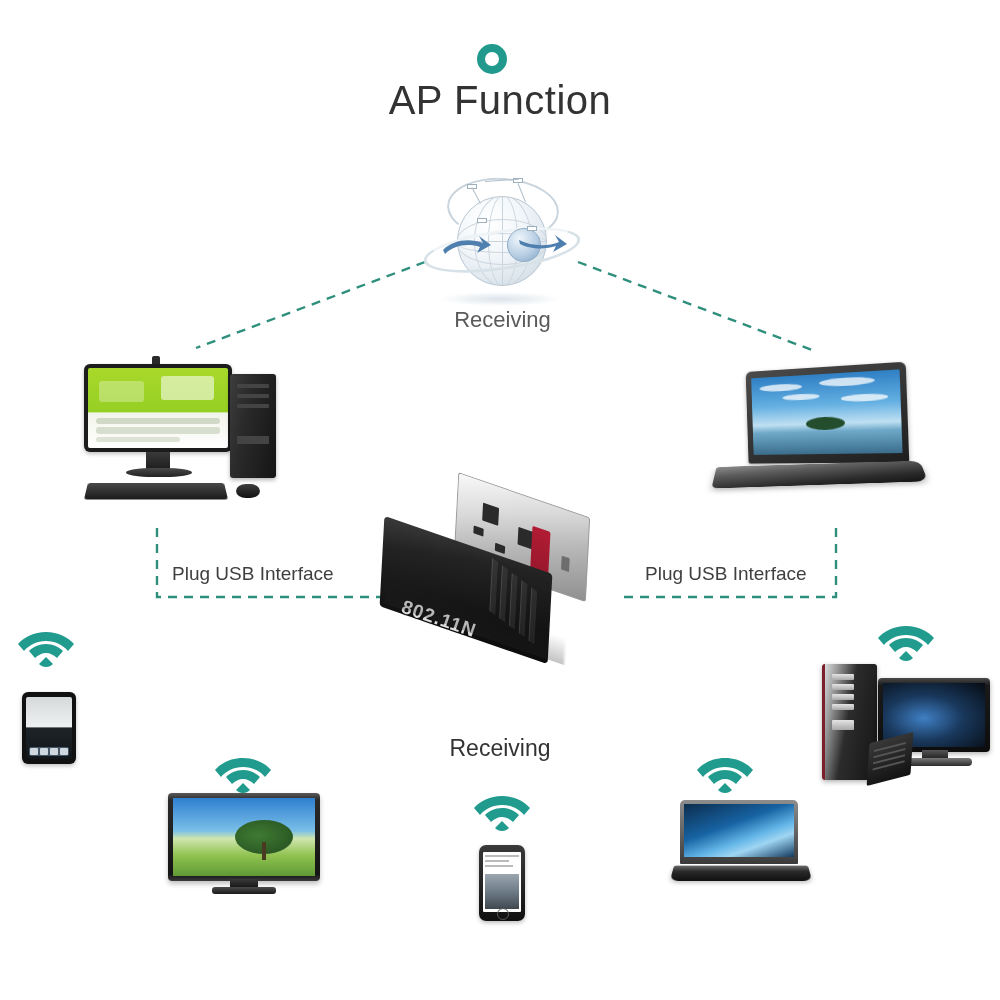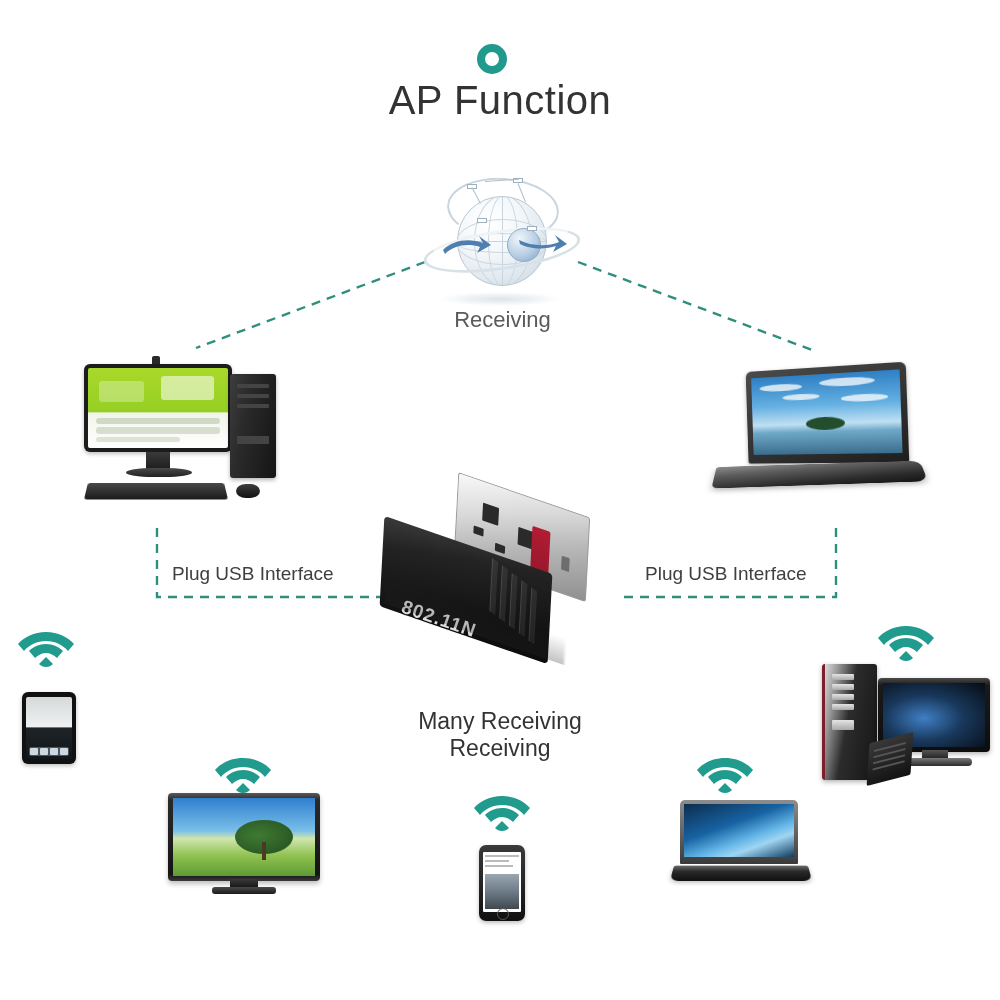--- a/index.html
+++ b/index.html
@@ -549,21 +549,21 @@
       <div class="usb-rib" style="left:108px; top:6px;"></div>
       <div class="usb-rib" style="left:118px; top:10px;"></div>
       <div class="usb-rib" style="left:128px; top:14px;"></div>
       <div class="usb-rib" style="left:138px; top:18px;"></div>
       <div class="usb-rib" style="left:148px; top:22px;"></div>
     </div>
     <div class="usb-text">802.11N</div>
     <div class="usb-reflect"></div>
   </div>
   <div class="many-label">
-    <span>Many Receiving</span><br>
+    <br>
     <span>Receiving</span>
   </div>
 
   <div class="wifi" style="left:18px; top:626px;">
     <svg width="56" height="44" viewBox="0 0 56 44">
       <path d="M28 11 C40 11 50 16 56 23 L50 30 C45 24 37 20 28 20 C19 20 11 24 6 30 L0 23 C6 16 16 11 28 11 Z" fill="#219b8e" transform="translate(0,-5)"></path>
       <path d="M28 20 C35 20 41 23 45 27 L39 34 C36 31 32 29 28 29 C24 29 20 31 17 34 L11 27 C15 23 21 20 28 20 Z" fill="#219b8e" transform="translate(0,-2)"></path>
       <path d="M28 31 L35 38 C33 40 31 41 28 41 C25 41 23 40 21 38 Z" fill="#219b8e"></path>
     </svg>
   </div>

